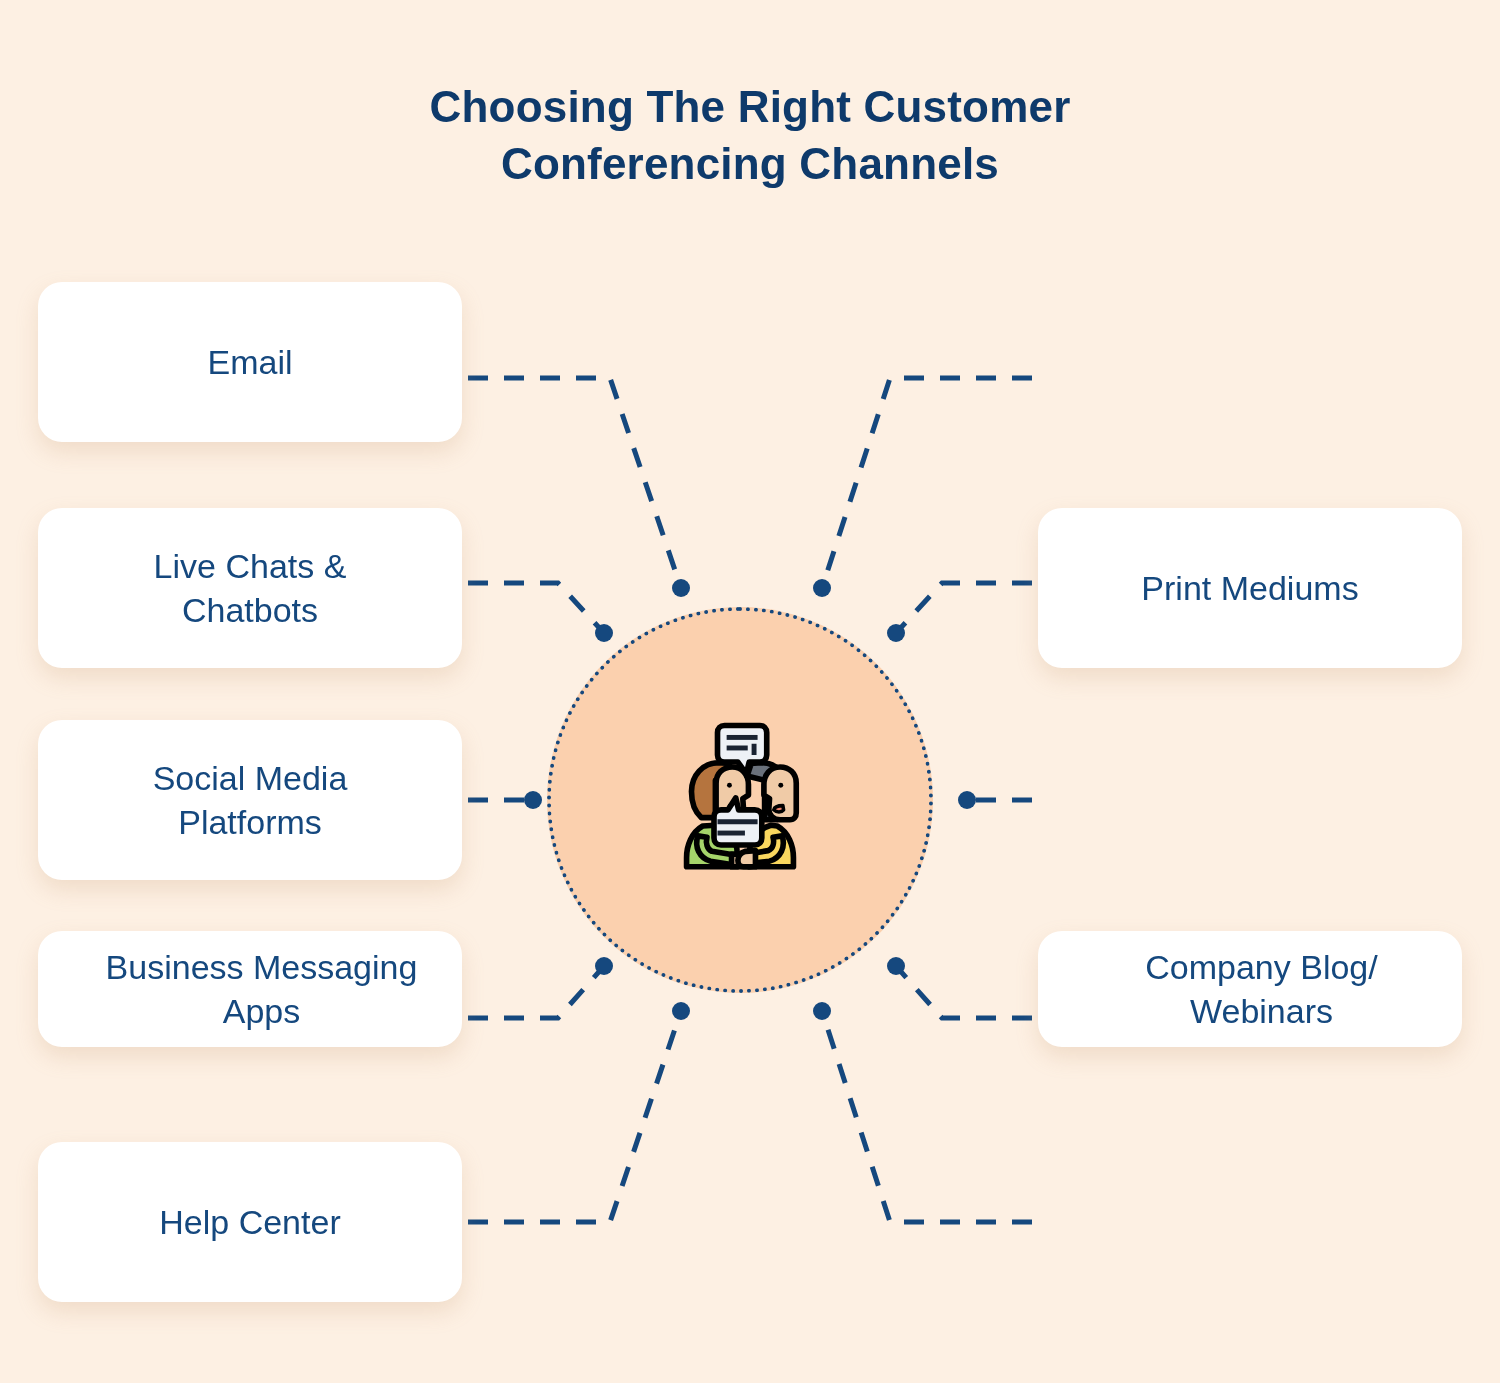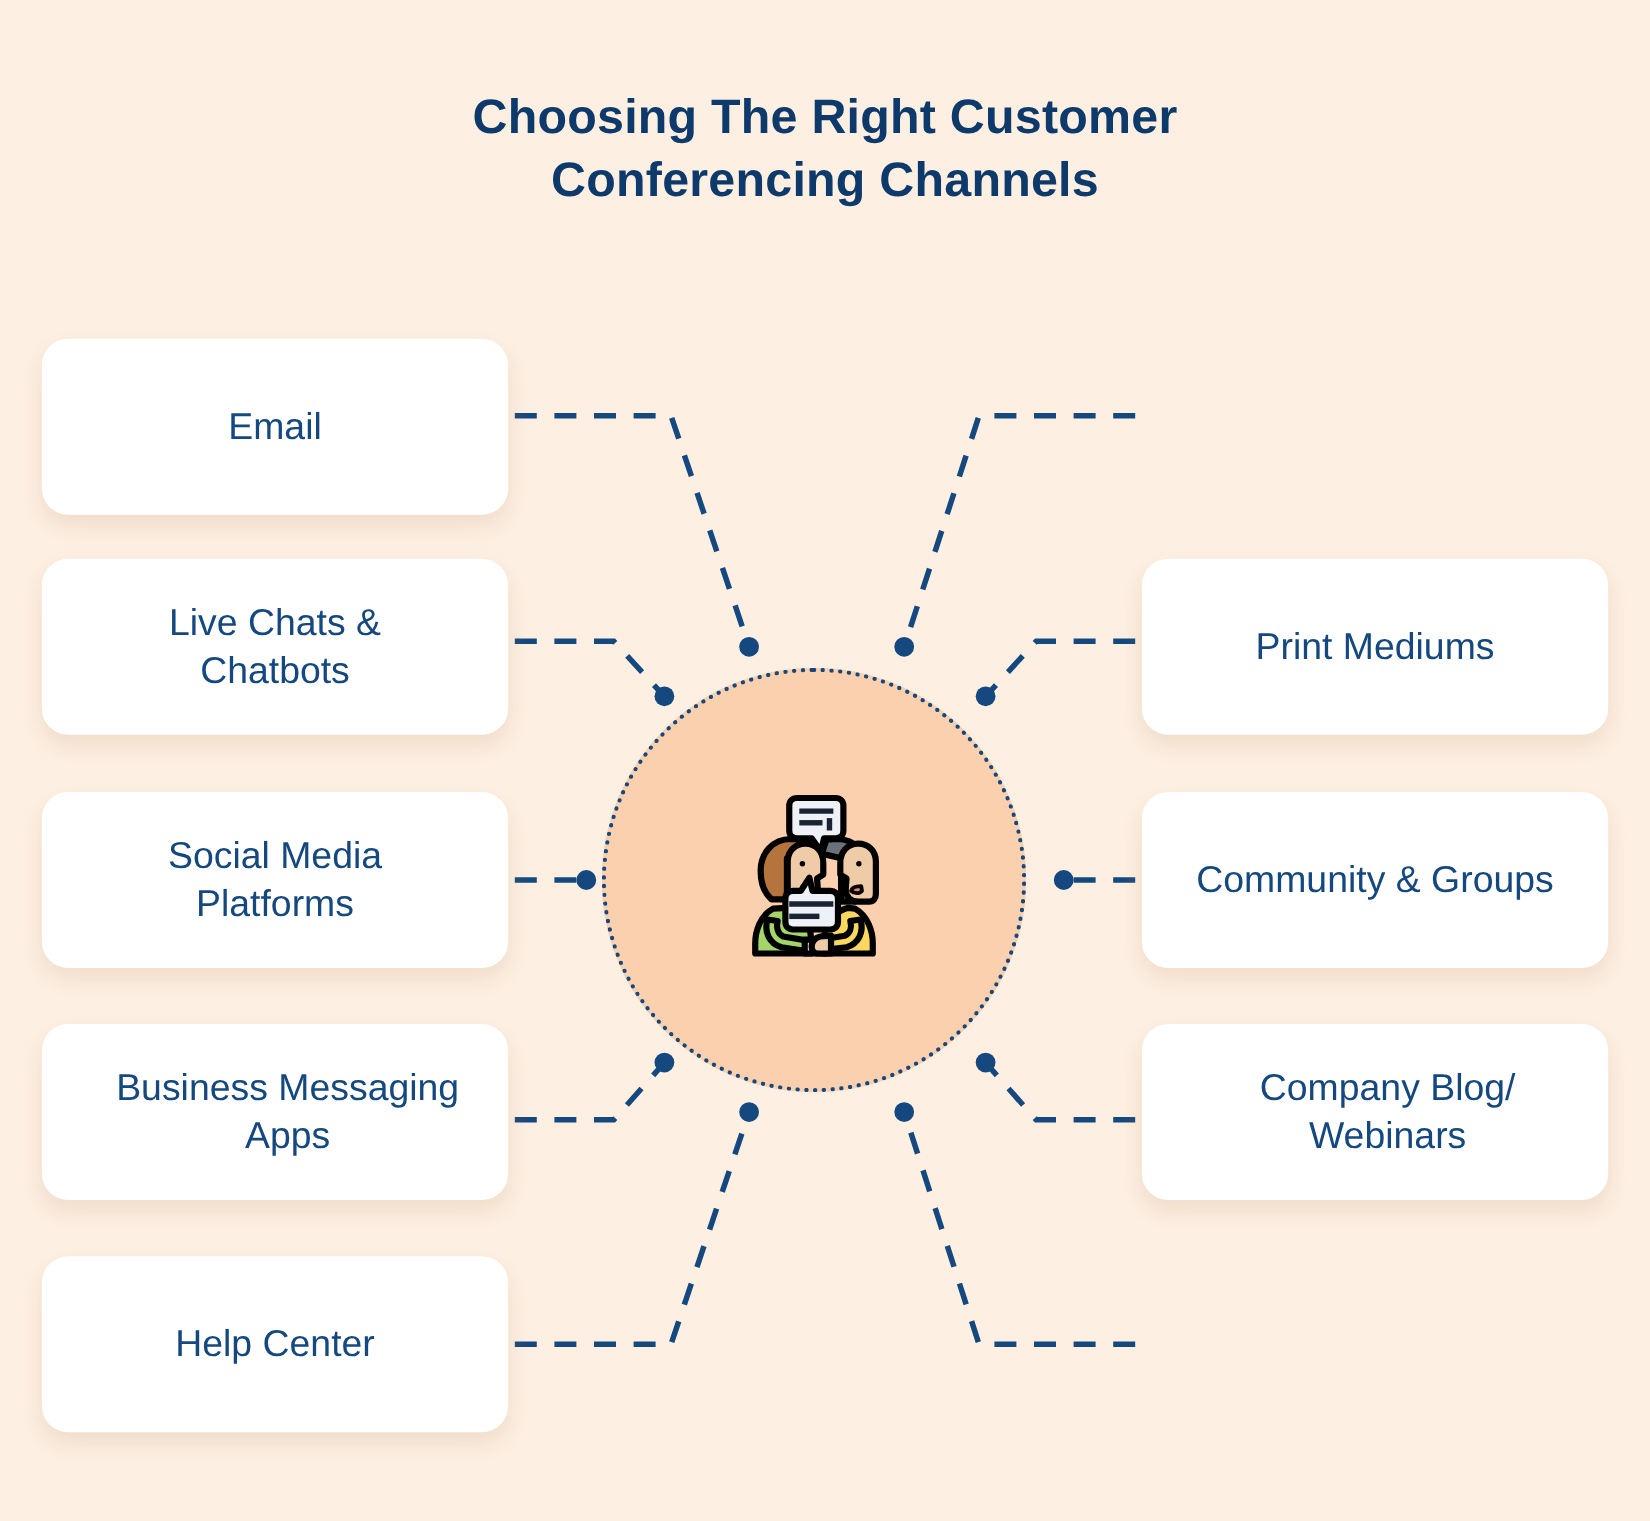--- a/index.html
+++ b/index.html
@@ -88,24 +88,24 @@
     line-height: 1.30;
     text-align: center;
     font-weight: 400;
     white-space: pre-line;
   }
 
   
   .col-left  { left: 38px;  width: 424px; }
   .col-right { left: 1038px; width: 424px; }
 
-  .row-1 { top: 308px;  height: 160px; }
+  .row-1 { top: 282px;  height: 160px; }
   .row-2 { top: 508px;  height: 160px; }
   .row-3 { top: 720px;  height: 160px; }
-  .row-4 { top: 931px;  height: 160px; padding-left: 41px; }
+  .row-4 { top: 931px;  height: 116px; padding-left: 41px; }
   .row-5 { top: 1142px; height: 160px; }
 </style>
 </head>
 <body>
 
 <div id="stage">
 
   <div class="title">
     <span class="tline">Choosing The Right Customer</span>
     <span class="tline">Conferencing Channels</span>
@@ -237,21 +237,18 @@
     <span class="card-label">Business Messaging
 Apps</span>
   </div>
   <div class="card col-left row-5">
     <span class="card-label">Help Center</span>
   </div>
 
   <div class="card col-right row-2">
     <span class="card-label">Print Mediums</span>
   </div>
-  <div class="card col-right row-3">
-    <span class="card-label">Community &amp; Groups</span>
-  </div>
   <div class="card col-right row-4">
     <span class="card-label">Company Blog/
 Webinars</span>
   </div>
 
 </div>
 
 </body></html>

